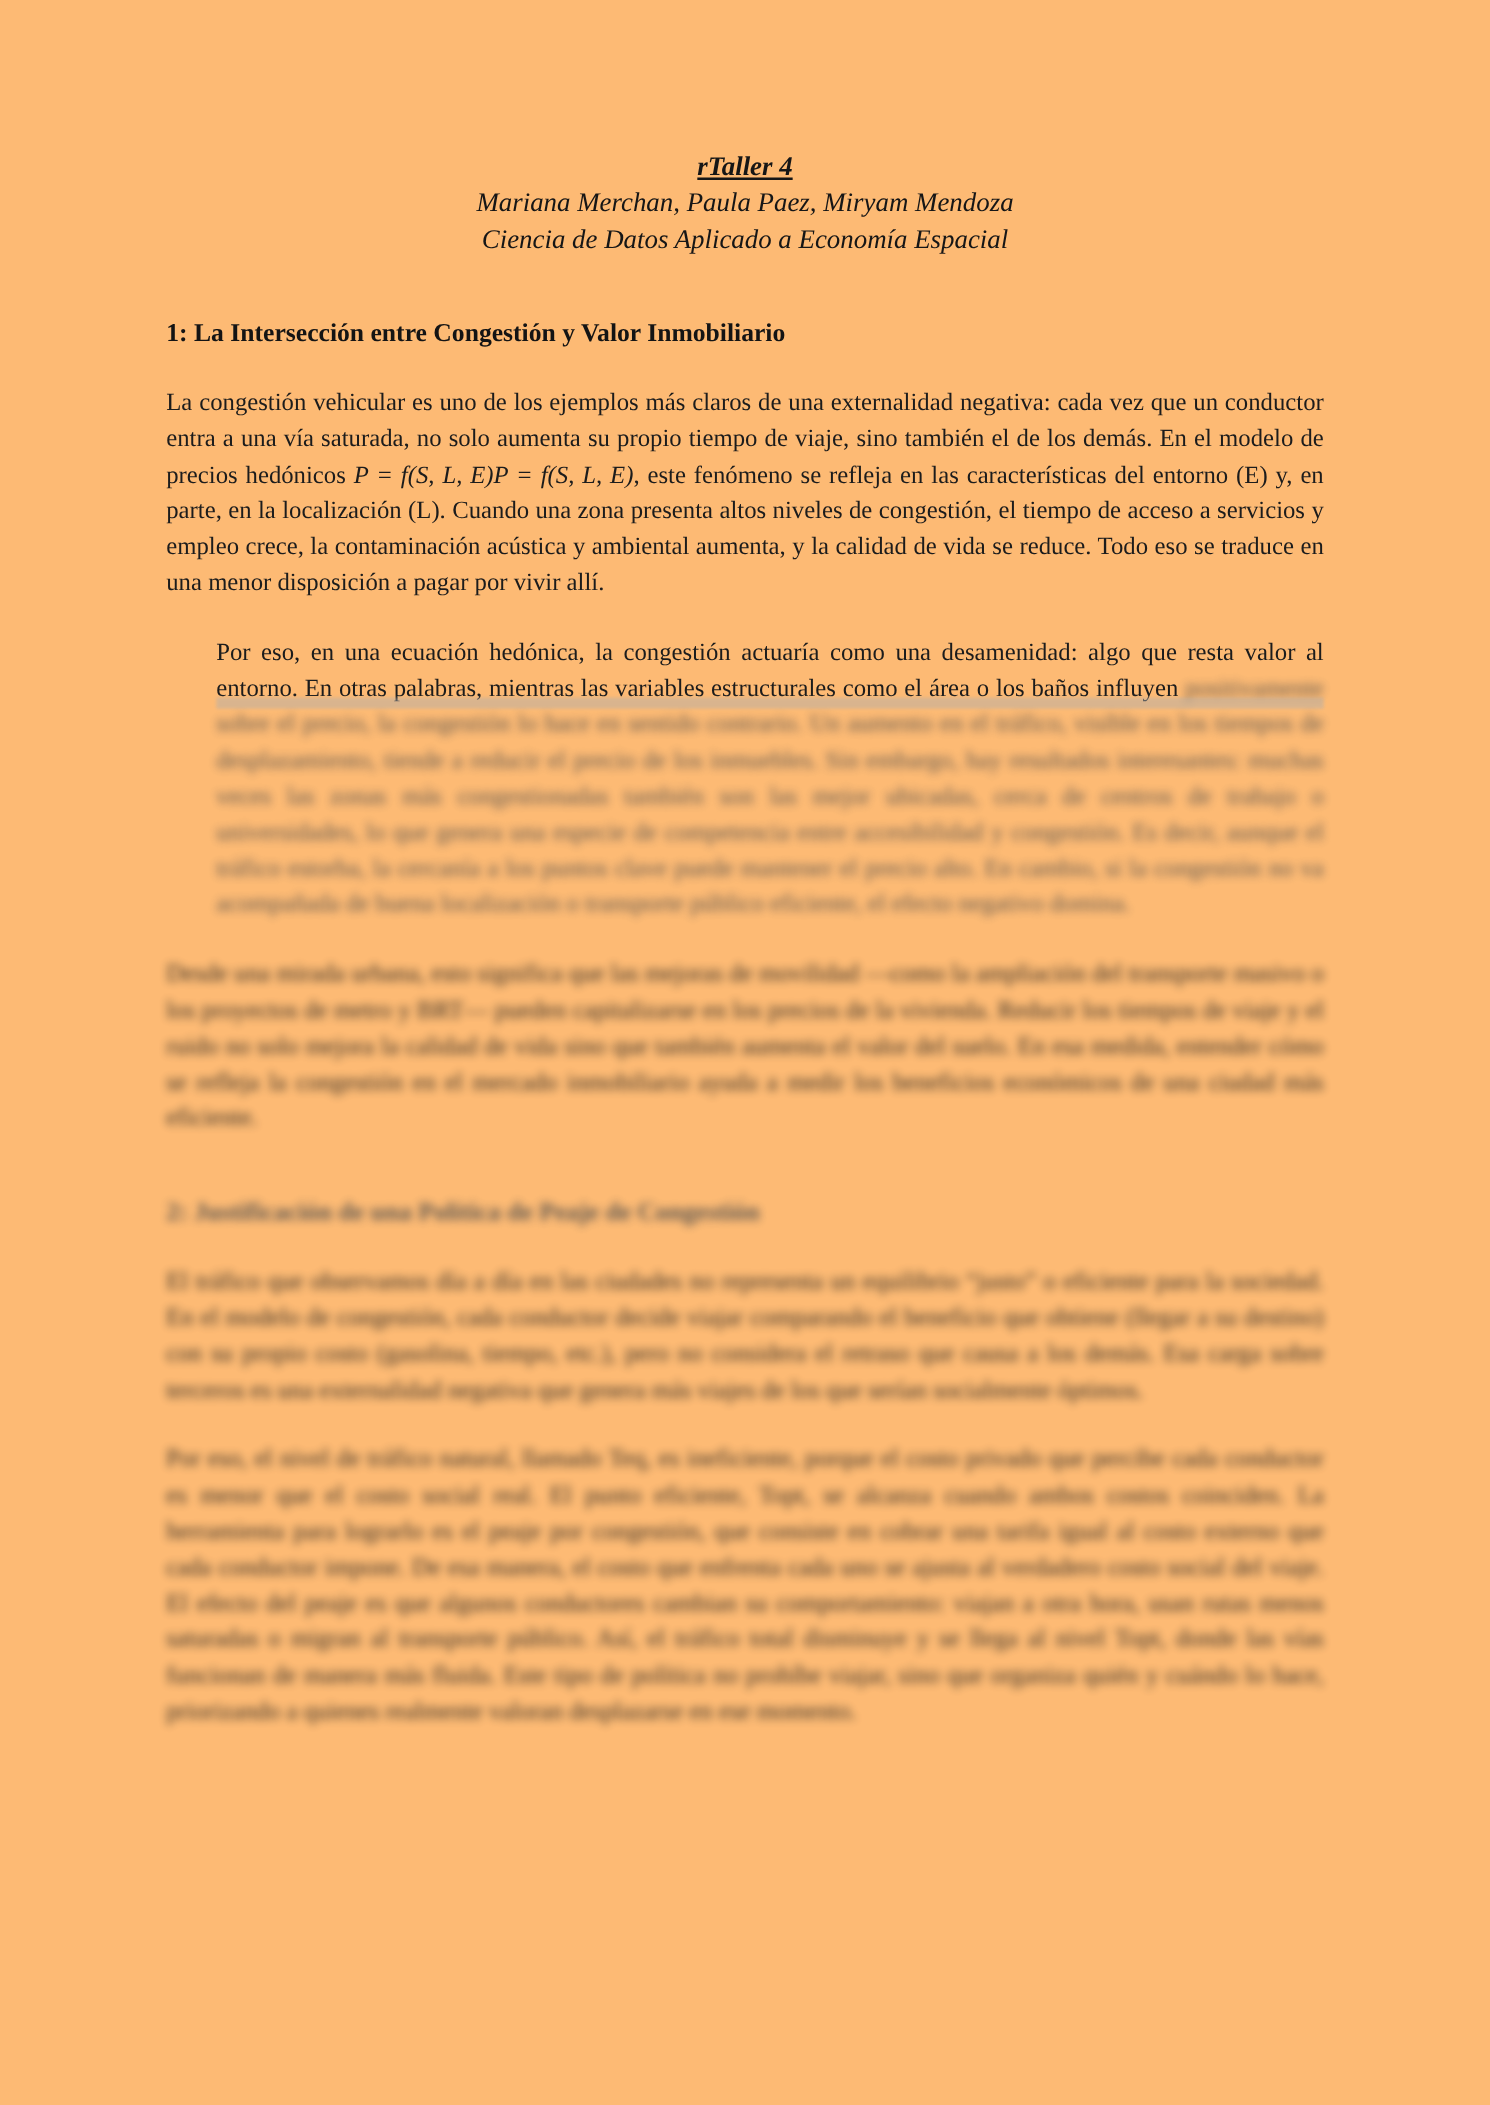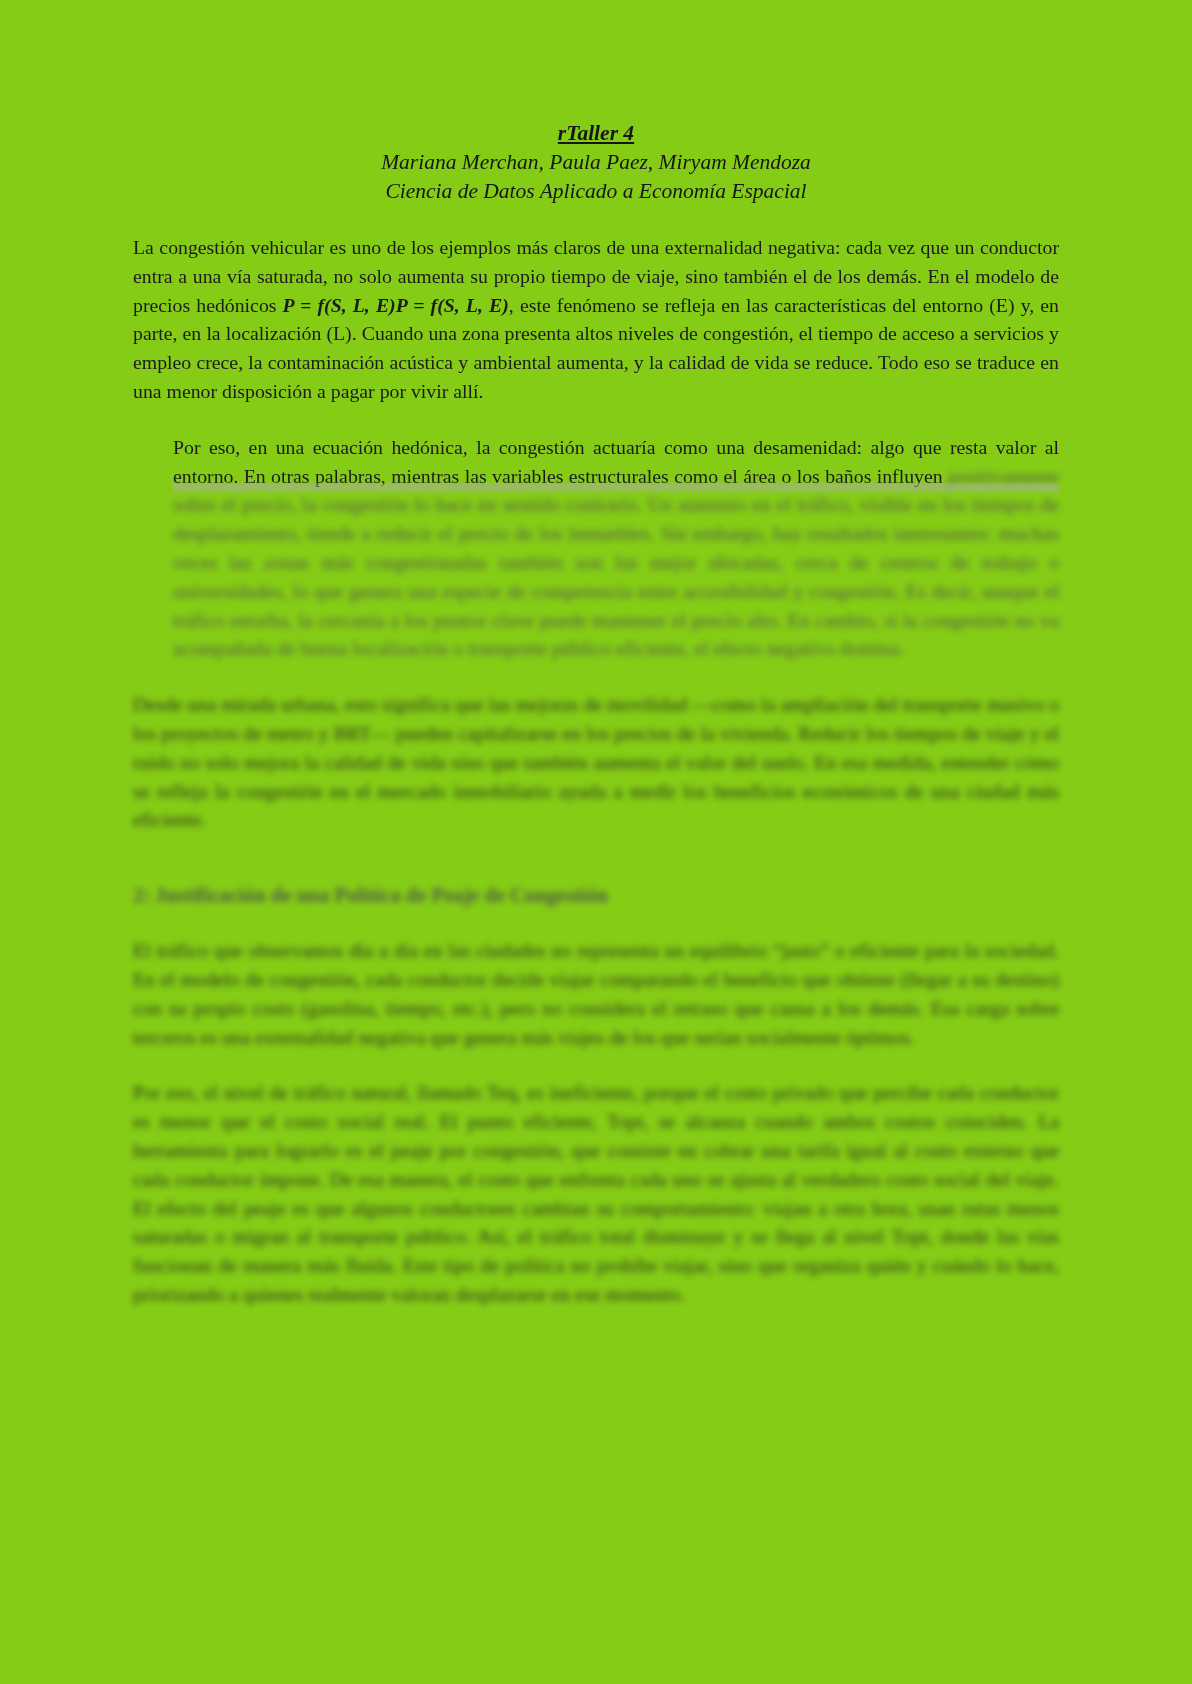--- a/index.html
+++ b/index.html
@@ -4,21 +4,21 @@
 <style>
   html, body {
     margin: 0;
     padding: 0;
     background: #ffffff;
   }
   .page {
     position: relative;
     width: 1192px;
     height: 1684px;
-    background: #84cc16;
+    background: #fdba74;
     overflow: hidden;
     font-family: "Liberation Serif", "DejaVu Serif", serif;
     color: #1b1b1b;
   }
   .content {
     padding: 119px 133px 0 133px;
   }
   .title-block {
     text-align: center;
     font-style: italic;
@@ -44,21 +44,21 @@
     opacity: 0.9;
   }
   p.body-para {
     font-size: 19.8px;
     line-height: 28.8px;
     text-align: justify;
     margin: 27px 0 0 0;
     color: #1c1c1c;
   }
   p.rel { position: relative; margin-left: 40px; }
-  .math { font-style: italic; font-weight: bold; }
+  .math { font-style: italic; }
   .blurred {
     filter: blur(3.4px);
     color: #4d4d4d;
     opacity: 0.88;
   }
   .blur-band {
     position: absolute;
     left: 0;
     right: 0;
     top: 50px;
@@ -74,20 +74,21 @@
 
 <div class="page">
   <div class="content">
 
     <div class="title-block">
       <div class="title-main">rTaller 4</div>
       <div>Mariana Merchan, Paula Paez, Miryam Mendoza</div>
       <div>Ciencia de Datos Aplicado a Economía Espacial</div>
     </div>
 
+    <div class="section-heading">1: La Intersección entre Congestión y Valor Inmobiliario</div>
 
     <p class="body-para"><span>La congestión vehicular es uno de los ejemplos más claros de una externalidad negativa: cada vez que un conductor entra a una vía saturada, no solo aumenta su propio tiempo de viaje, sino también el de los demás. En el modelo de precios hedónicos </span><span class="math">P = f(S, L, E)P = f(S, L, E)</span><span>, este fenómeno se refleja en las características del entorno (E) y, en parte, en la localización (L). Cuando una zona presenta altos niveles de congestión, el tiempo de acceso a servicios y empleo crece, la contaminación acústica y ambiental aumenta, y la calidad de vida se reduce. Todo eso se traduce en una menor disposición a pagar por vivir allí.</span></p>
 
     <p class="body-para rel"><span>Por eso, en una ecuación hedónica, la congestión actuaría como una desamenidad: algo que resta valor al entorno. En otras palabras, mientras las variables estructurales como el área o los baños influyen </span><span class="blurred">positivamente sobre el precio, la congestión lo hace en sentido contrario. Un aumento en el tráfico, visible en los tiempos de desplazamiento, tiende a reducir el precio de los inmuebles. Sin embargo, hay resultados interesantes: muchas veces las zonas más congestionadas también son las mejor ubicadas, cerca de centros de trabajo o universidades, lo que genera una especie de competencia entre accesibilidad y congestión. Es decir, aunque el tráfico estorba, la cercanía a los puntos clave puede mantener el precio alto. En cambio, si la congestión no va acompañada de buena localización o transporte público eficiente, el efecto negativo domina.</span><span class="blur-band"></span></p>
 
     <p class="body-para blurred">Desde una mirada urbana, esto significa que las mejoras de movilidad —como la ampliación del transporte masivo o los proyectos de metro y BRT— pueden capitalizarse en los precios de la vivienda. Reducir los tiempos de viaje y el ruido no solo mejora la calidad de vida sino que también aumenta el valor del suelo. En esa medida, entender cómo se refleja la congestión en el mercado inmobiliario ayuda a medir los beneficios económicos de una ciudad más eficiente.</p>
 
     <div class="section-heading blurred-h">2: Justificación de una Política de Peaje de Congestión</div>
 
     <p class="body-para blurred">El tráfico que observamos día a día en las ciudades no representa un equilibrio “justo” o eficiente para la sociedad. En el modelo de congestión, cada conductor decide viajar comparando el beneficio que obtiene (llegar a su destino) con su propio costo (gasolina, tiempo, etc.), pero no considera el retraso que causa a los demás. Esa carga sobre terceros es una externalidad negativa que genera más viajes de los que serían socialmente óptimos.</p>

